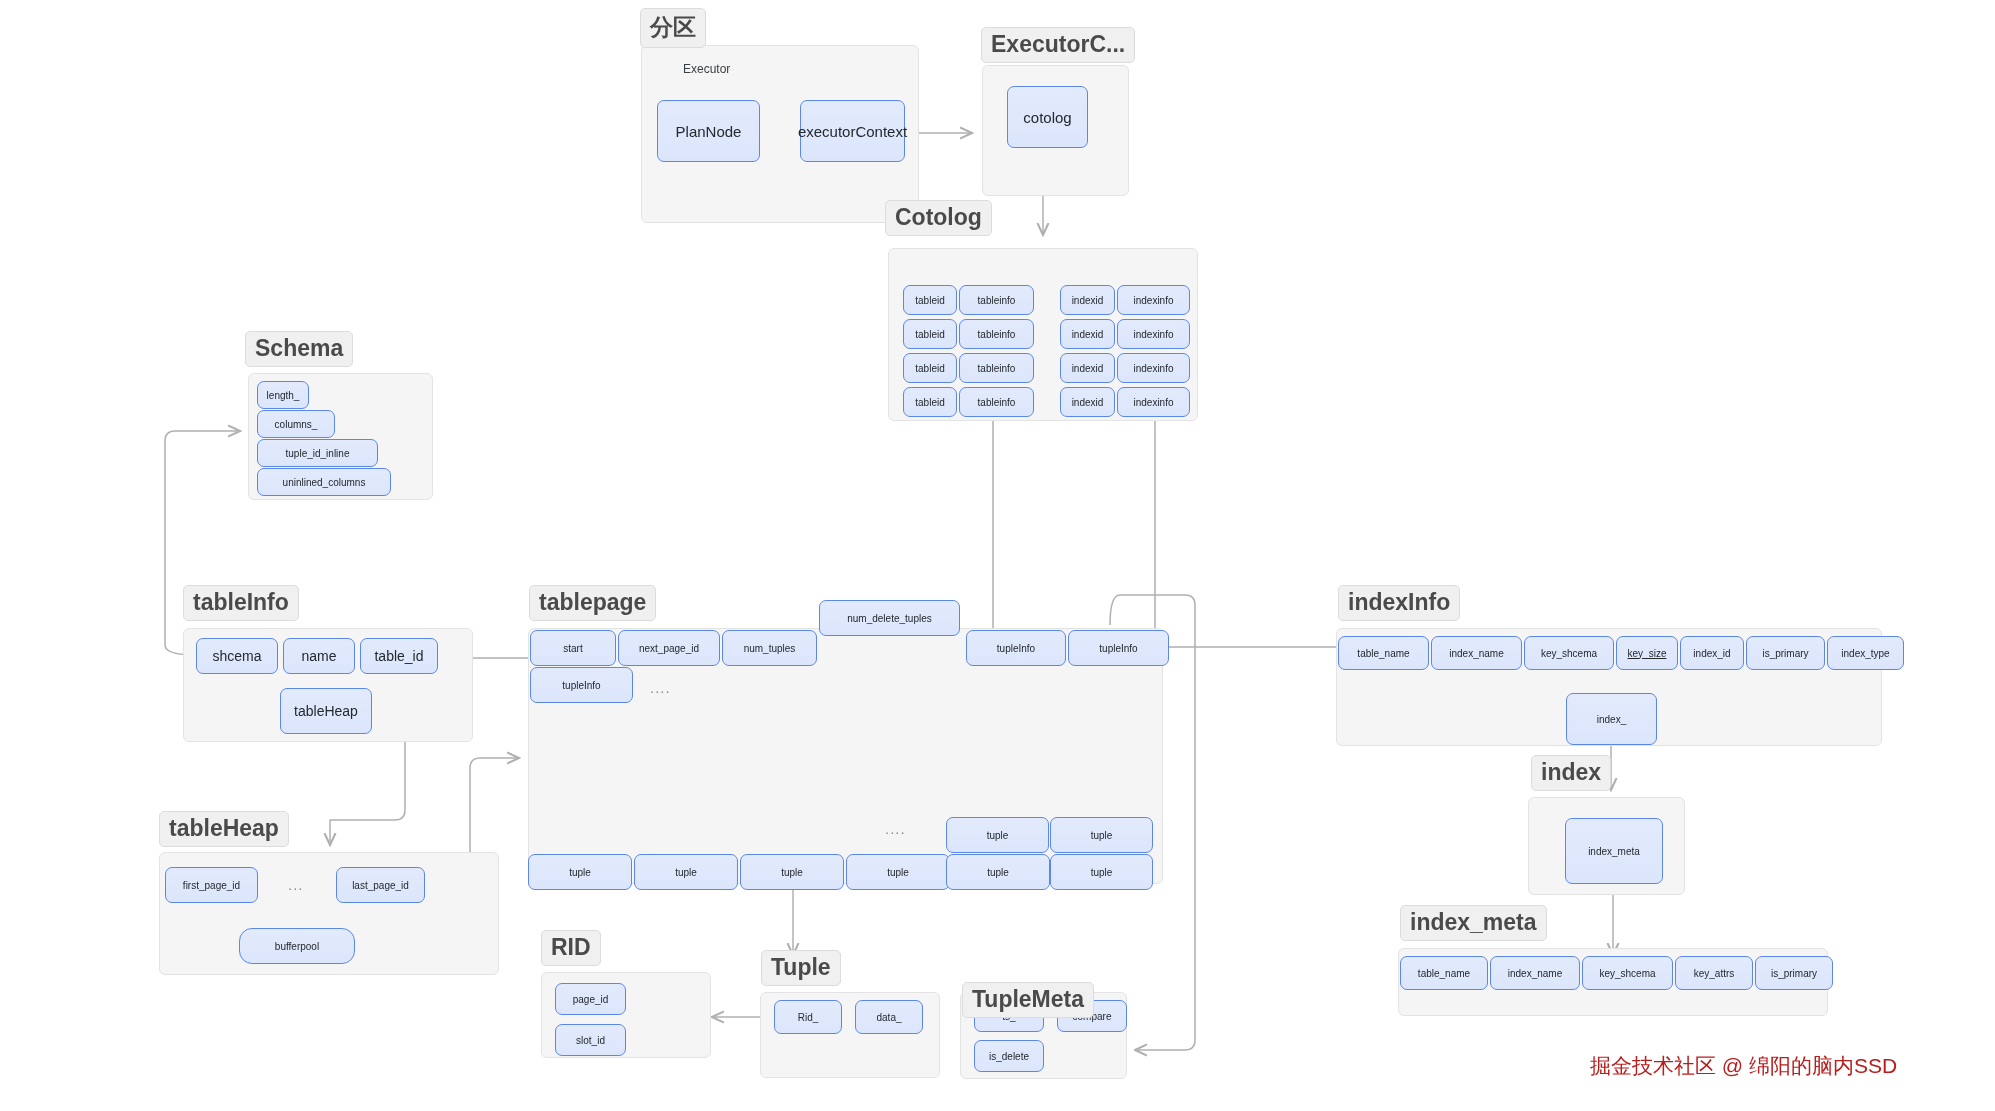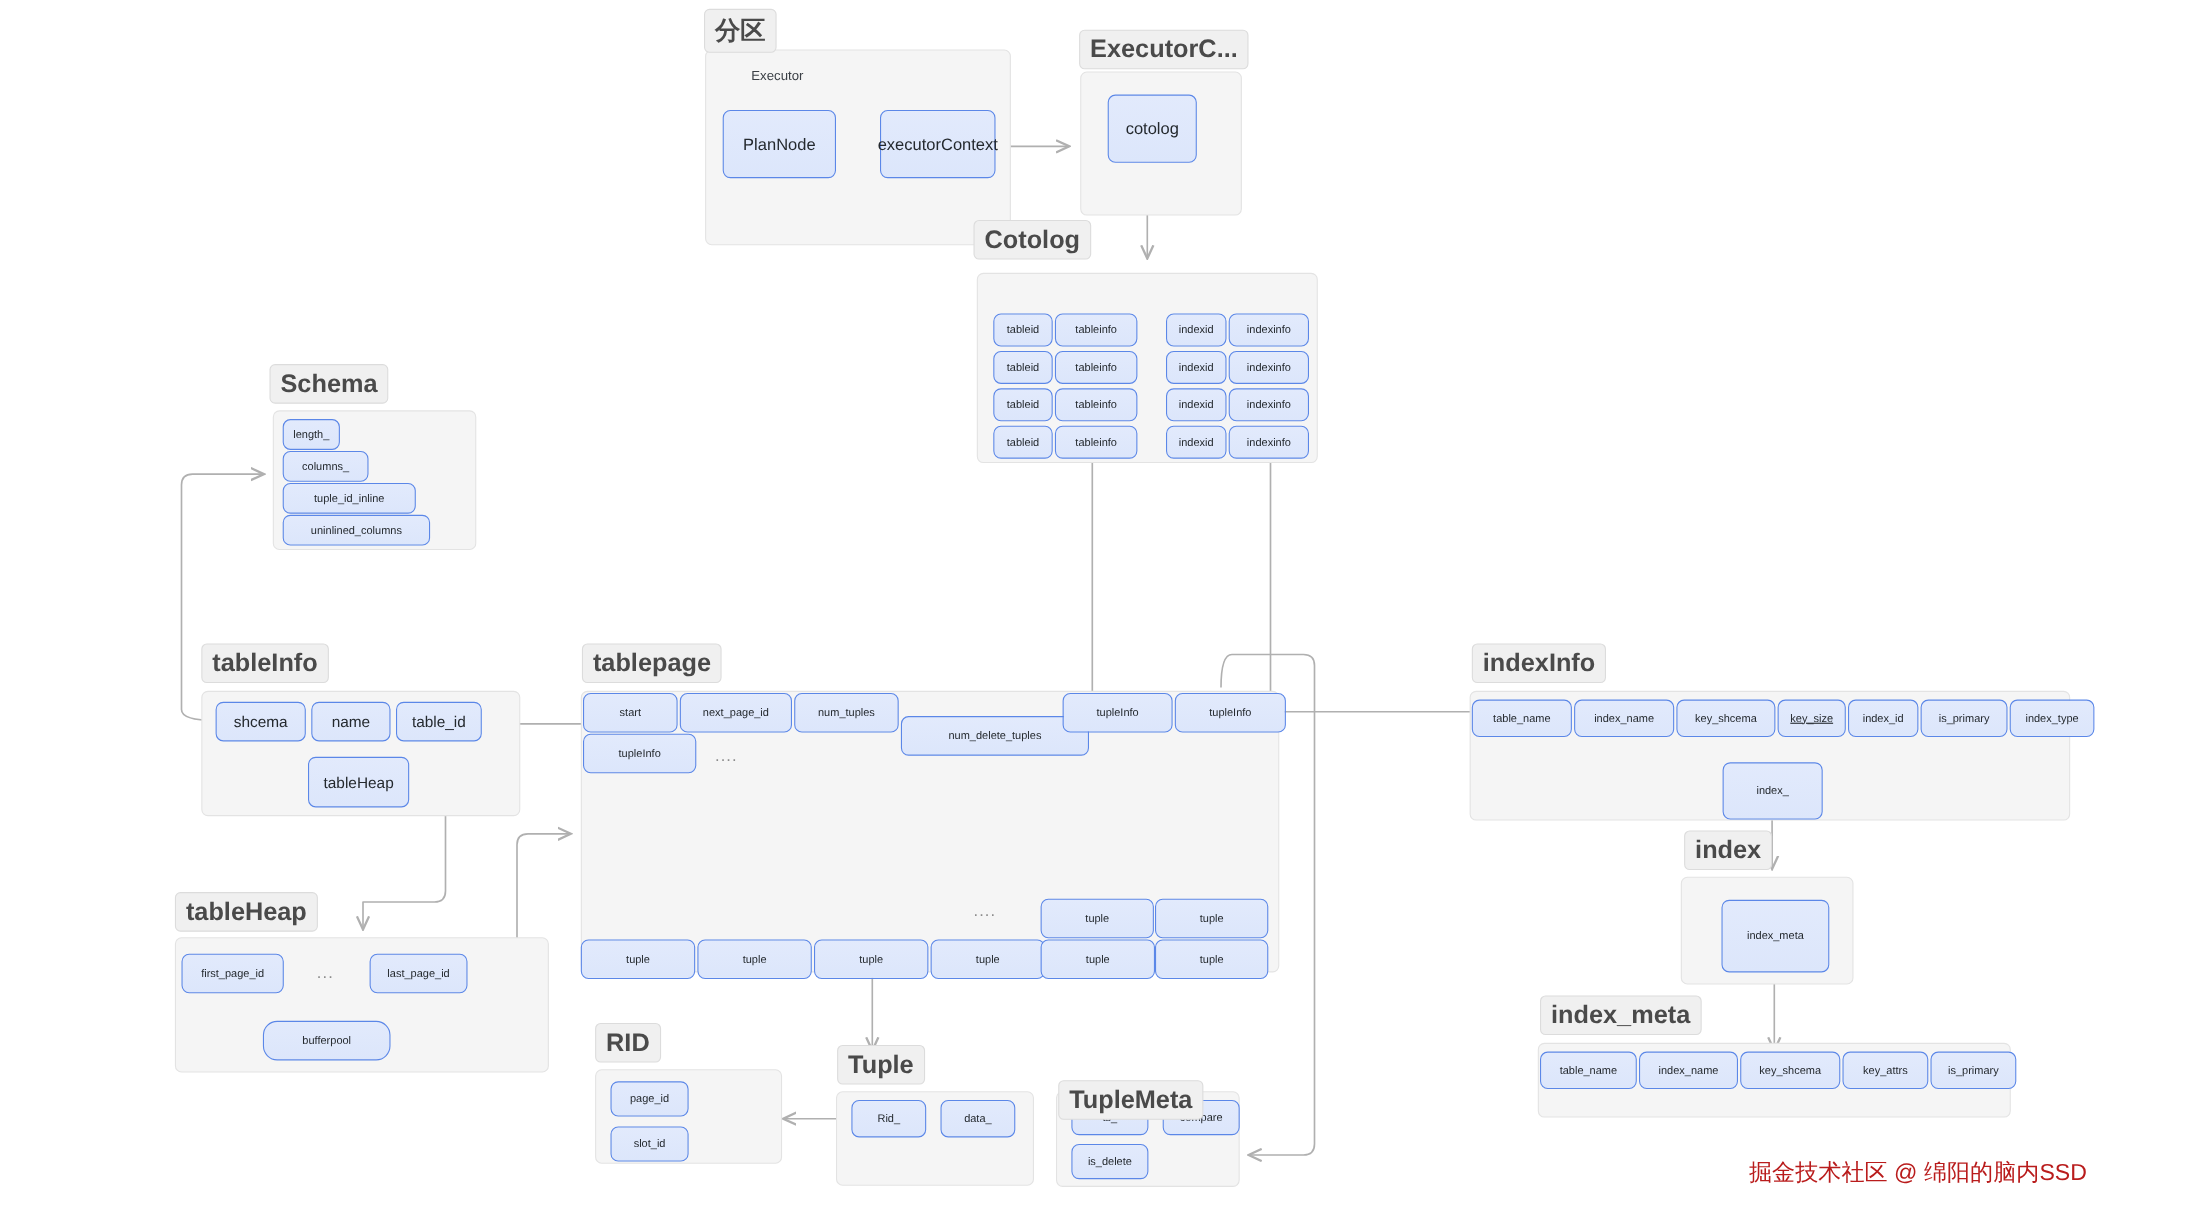--- a/index.html
+++ b/index.html
@@ -177,21 +177,21 @@
   <div class="node sm" style="left:165px; top:867px; width:93px; height:36px;">first_page_id</div>
   <span class="ellipsis" style="left:288px; top:876px;">...</span>
   <div class="node sm" style="left:336px; top:867px; width:89px; height:36px;">last_page_id</div>
   <div class="node sm" style="left:239px; top:928px; width:116px; height:36px;border-radius:13px;">bufferpool</div>
 
   <div class="grp-title big" style="left:529px; top:585px;">tablepage</div>
   <div class="grp" style="left:528px; top:628px; width:635px; height:256px;"></div>
   <div class="node sm" style="left:530px; top:630px; width:86px; height:36px;">start</div>
   <div class="node sm" style="left:618px; top:630px; width:102px; height:36px;">next_page_id</div>
   <div class="node sm" style="left:722px; top:630px; width:95px; height:36px;">num_tuples</div>
-  <div class="node sm" style="left:819px; top:651px; width:171px; height:36px;">num_delete_tuples</div>
+  <div class="node sm" style="left:819px; top:600px; width:141px; height:36px;">num_delete_tuples</div>
   <div class="node sm" style="left:966px; top:630px; width:100px; height:36px;">tupleInfo</div>
   <div class="node sm" style="left:1068px; top:630px; width:101px; height:36px;">tupleInfo</div>
   <div class="node sm" style="left:530px; top:667px; width:103px; height:36px;">tupleInfo</div>
   <span class="ellipsis" style="left:650px; top:679px;">....</span>
   <span class="ellipsis" style="left:885px; top:820px;">....</span>
   <div class="node sm" style="left:946px; top:817px; width:103px; height:36px;">tuple</div>
   <div class="node sm" style="left:1050px; top:817px; width:103px; height:36px;">tuple</div>
   <div class="node sm" style="left:528px; top:854px; width:104px; height:36px;">tuple</div>
   <div class="node sm" style="left:634px; top:854px; width:104px; height:36px;">tuple</div>
   <div class="node sm" style="left:740px; top:854px; width:104px; height:36px;">tuple</div>

